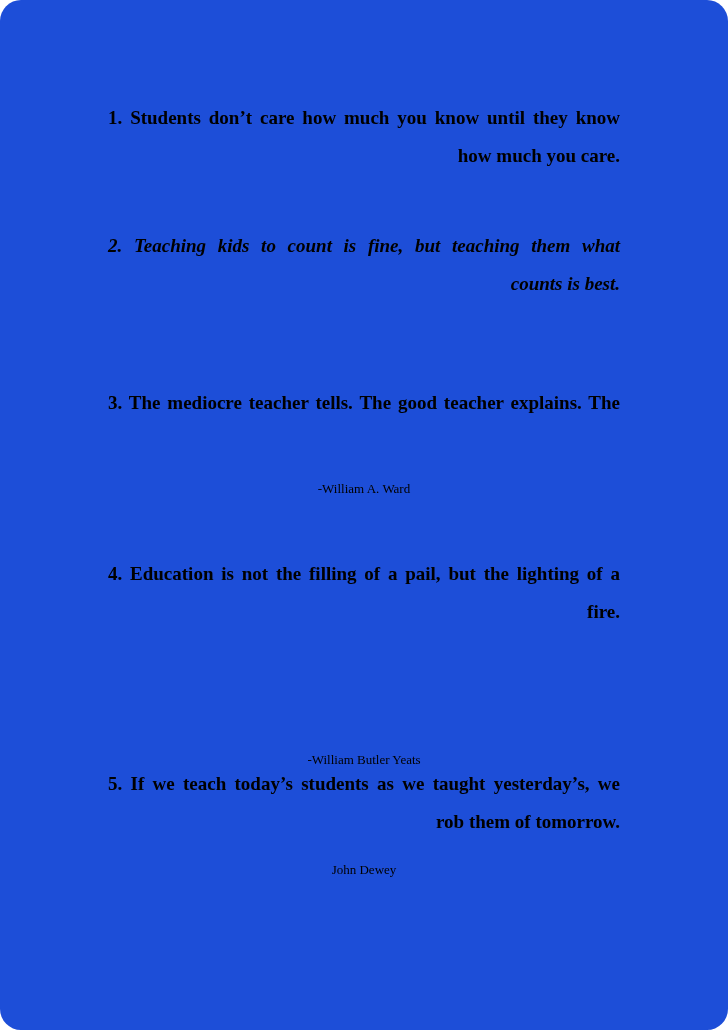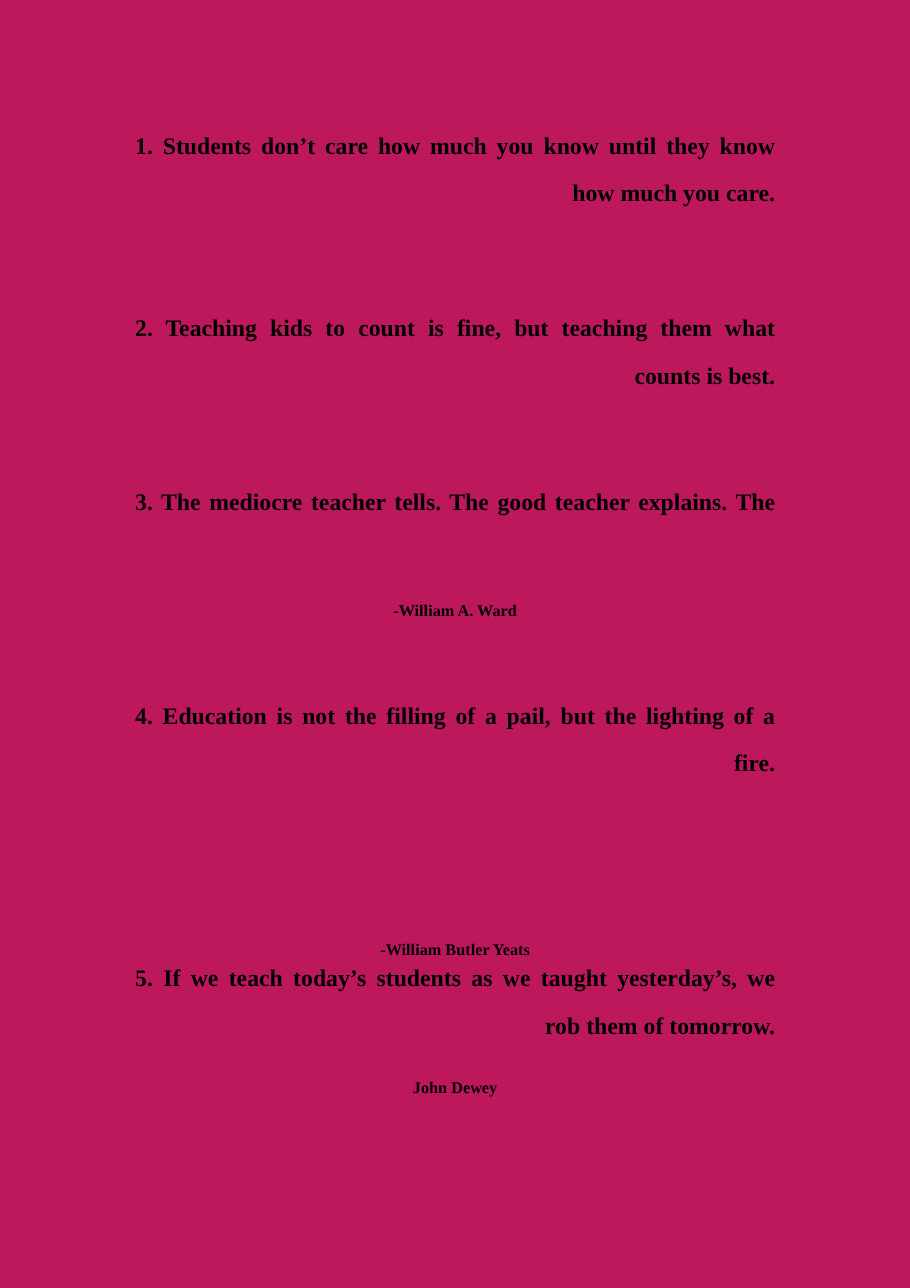--- a/index.html
+++ b/index.html
@@ -4,61 +4,62 @@
 <style>
   html, body {
     margin: 0;
     padding: 0;
     background: #ffffff;
   }
   .page {
     position: relative;
     width: 728px;
     height: 1030px;
-    background: #be185d;
+    background: #1d4ed8;
     overflow: hidden;
     font-family: "Liberation Serif", serif;
     color: #000000;
+    border-radius: 21px;
   }
   .quote {
     position: absolute;
     left: 108px;
     width: 512px;
     font-weight: bold;
     font-size: 19px;
     line-height: 38px;
     color: #000000;
   }
   .qline { text-align: right; }
   .qline.just {
     text-align: justify;
     text-align-last: justify;
   }
   .attribution {
     position: absolute;
     left: 108px;
     width: 512px;
     text-align: center;
-    font-weight: bold;
+    font-weight: normal;
     font-size: 13px;
     line-height: 15px;
     color: #000000;
   }
 </style>
 </head>
 <body>
 
 <div class="page">
 
   <section class="quote" style="top: 99px;">
     <div class="qline just">1. Students don’t care how much you know until they know</div>
     <div class="qline">how much you care.</div>
   </section>
 
-  <section class="quote" style="top: 245px;">
+  <section class="quote" style="top: 227px; font-style: italic;">
     <div class="qline just">2. Teaching kids to count is fine, but teaching them what</div>
     <div class="qline">counts is best.</div>
   </section>
 
   <section class="quote" style="top: 384px; font-family: Liberation Serif, serif;">
     <div class="qline just">3. The mediocre teacher tells. The good teacher explains. The</div>
   </section>
 
   <div class="attribution" style="top: 481px;">-William A. Ward</div>
 

